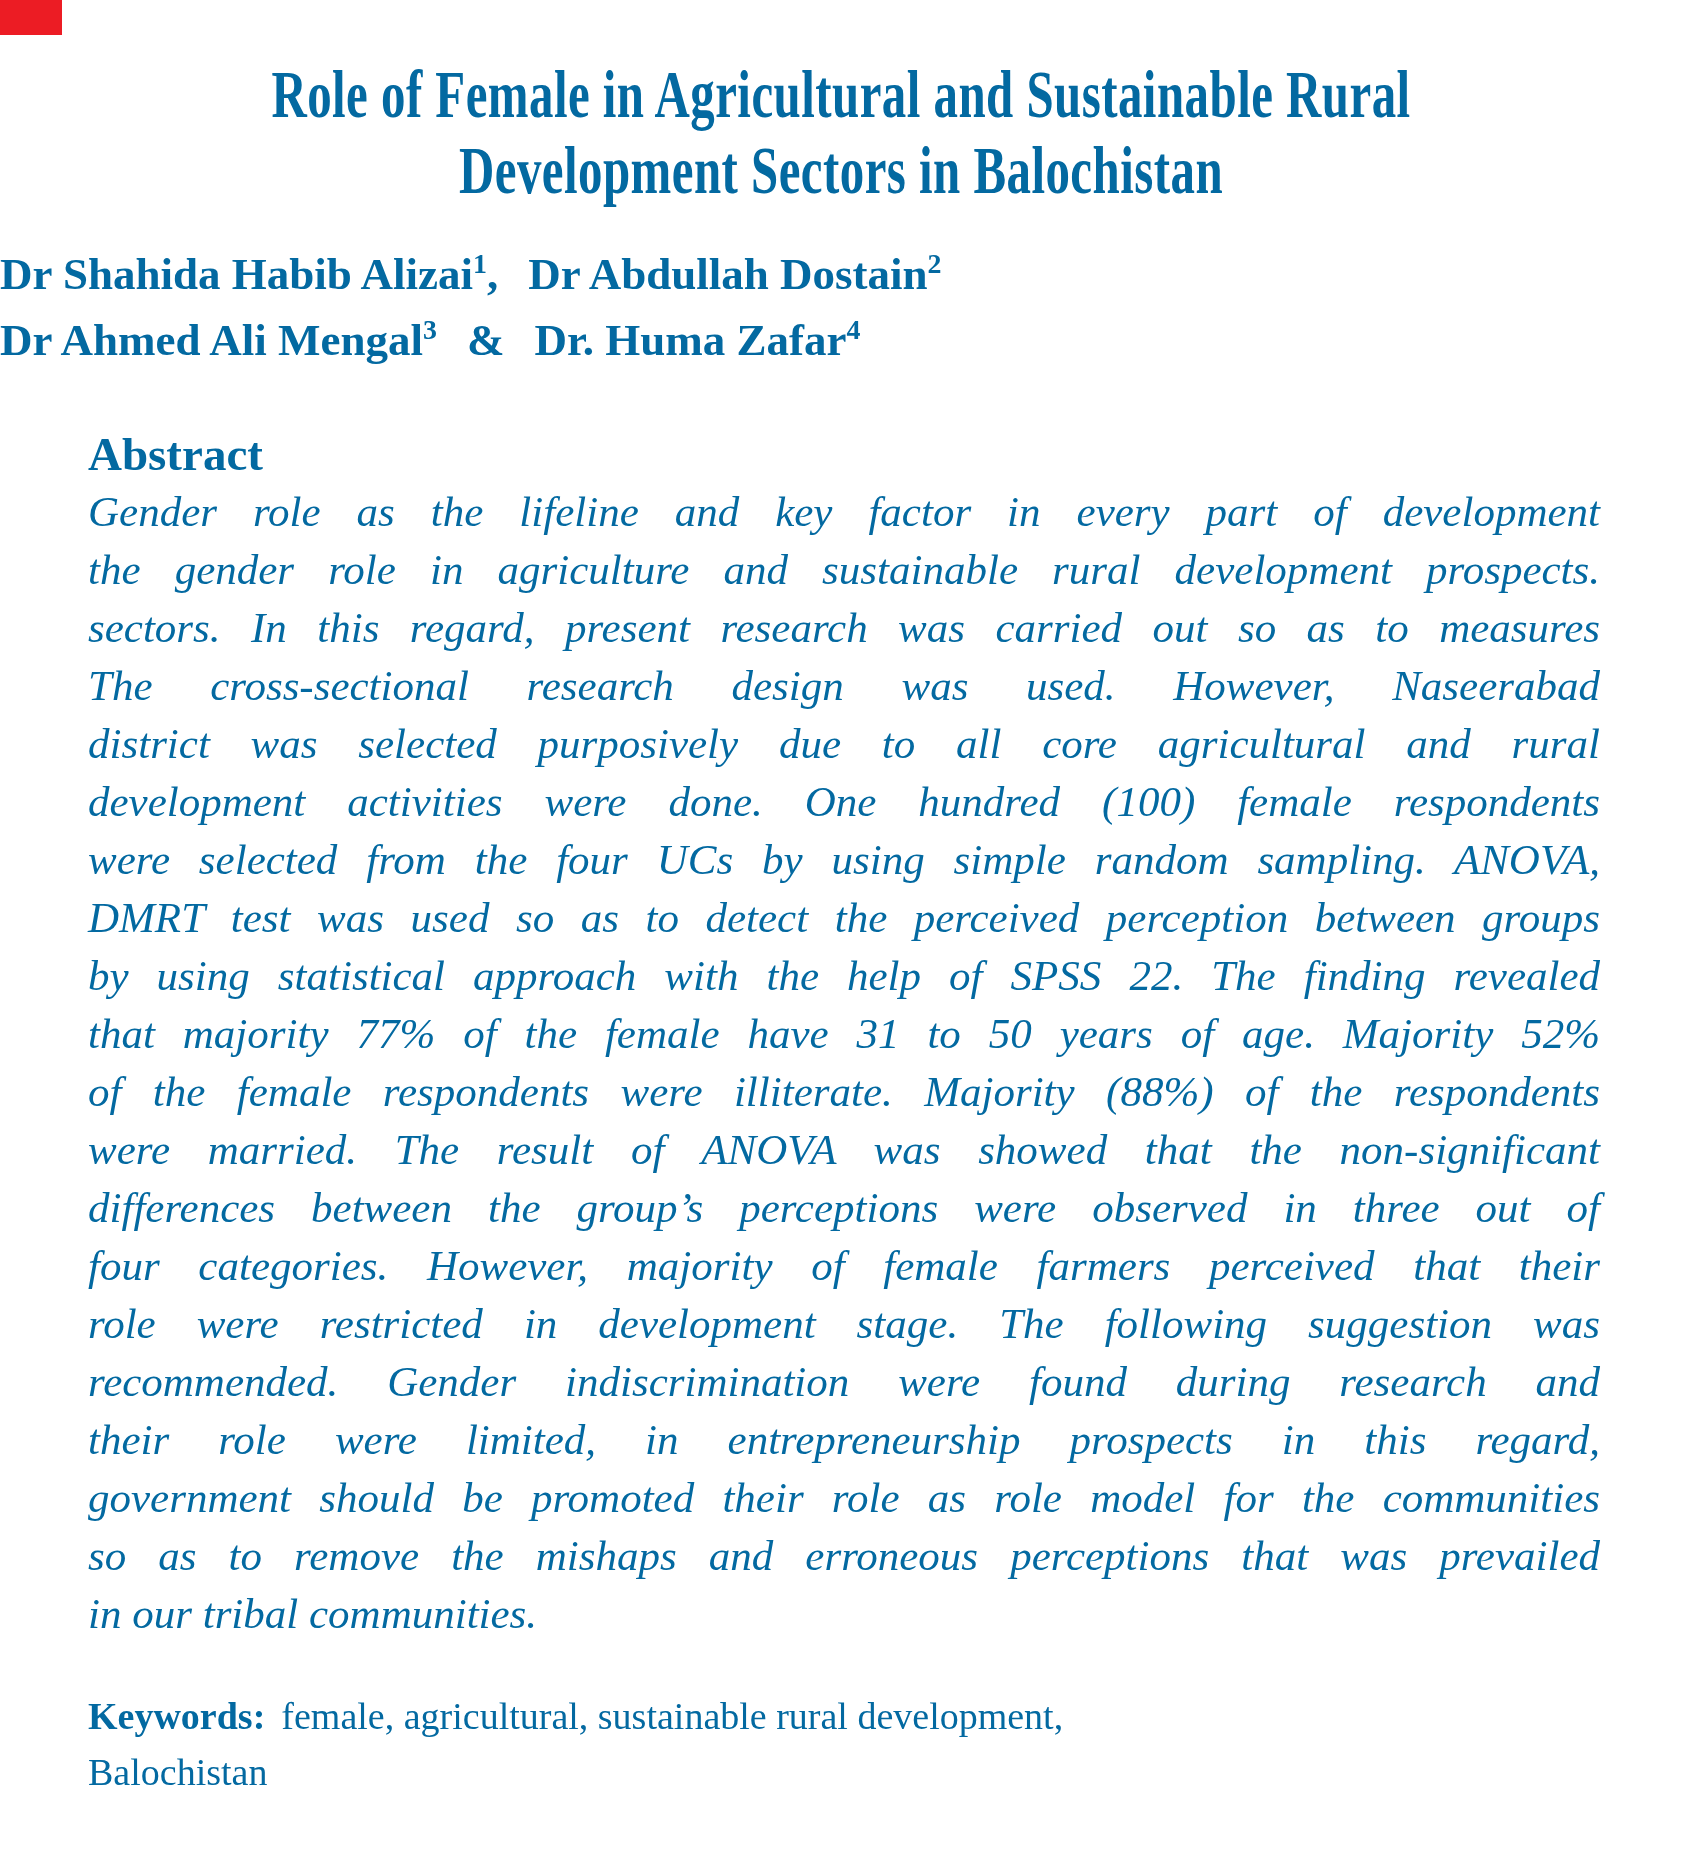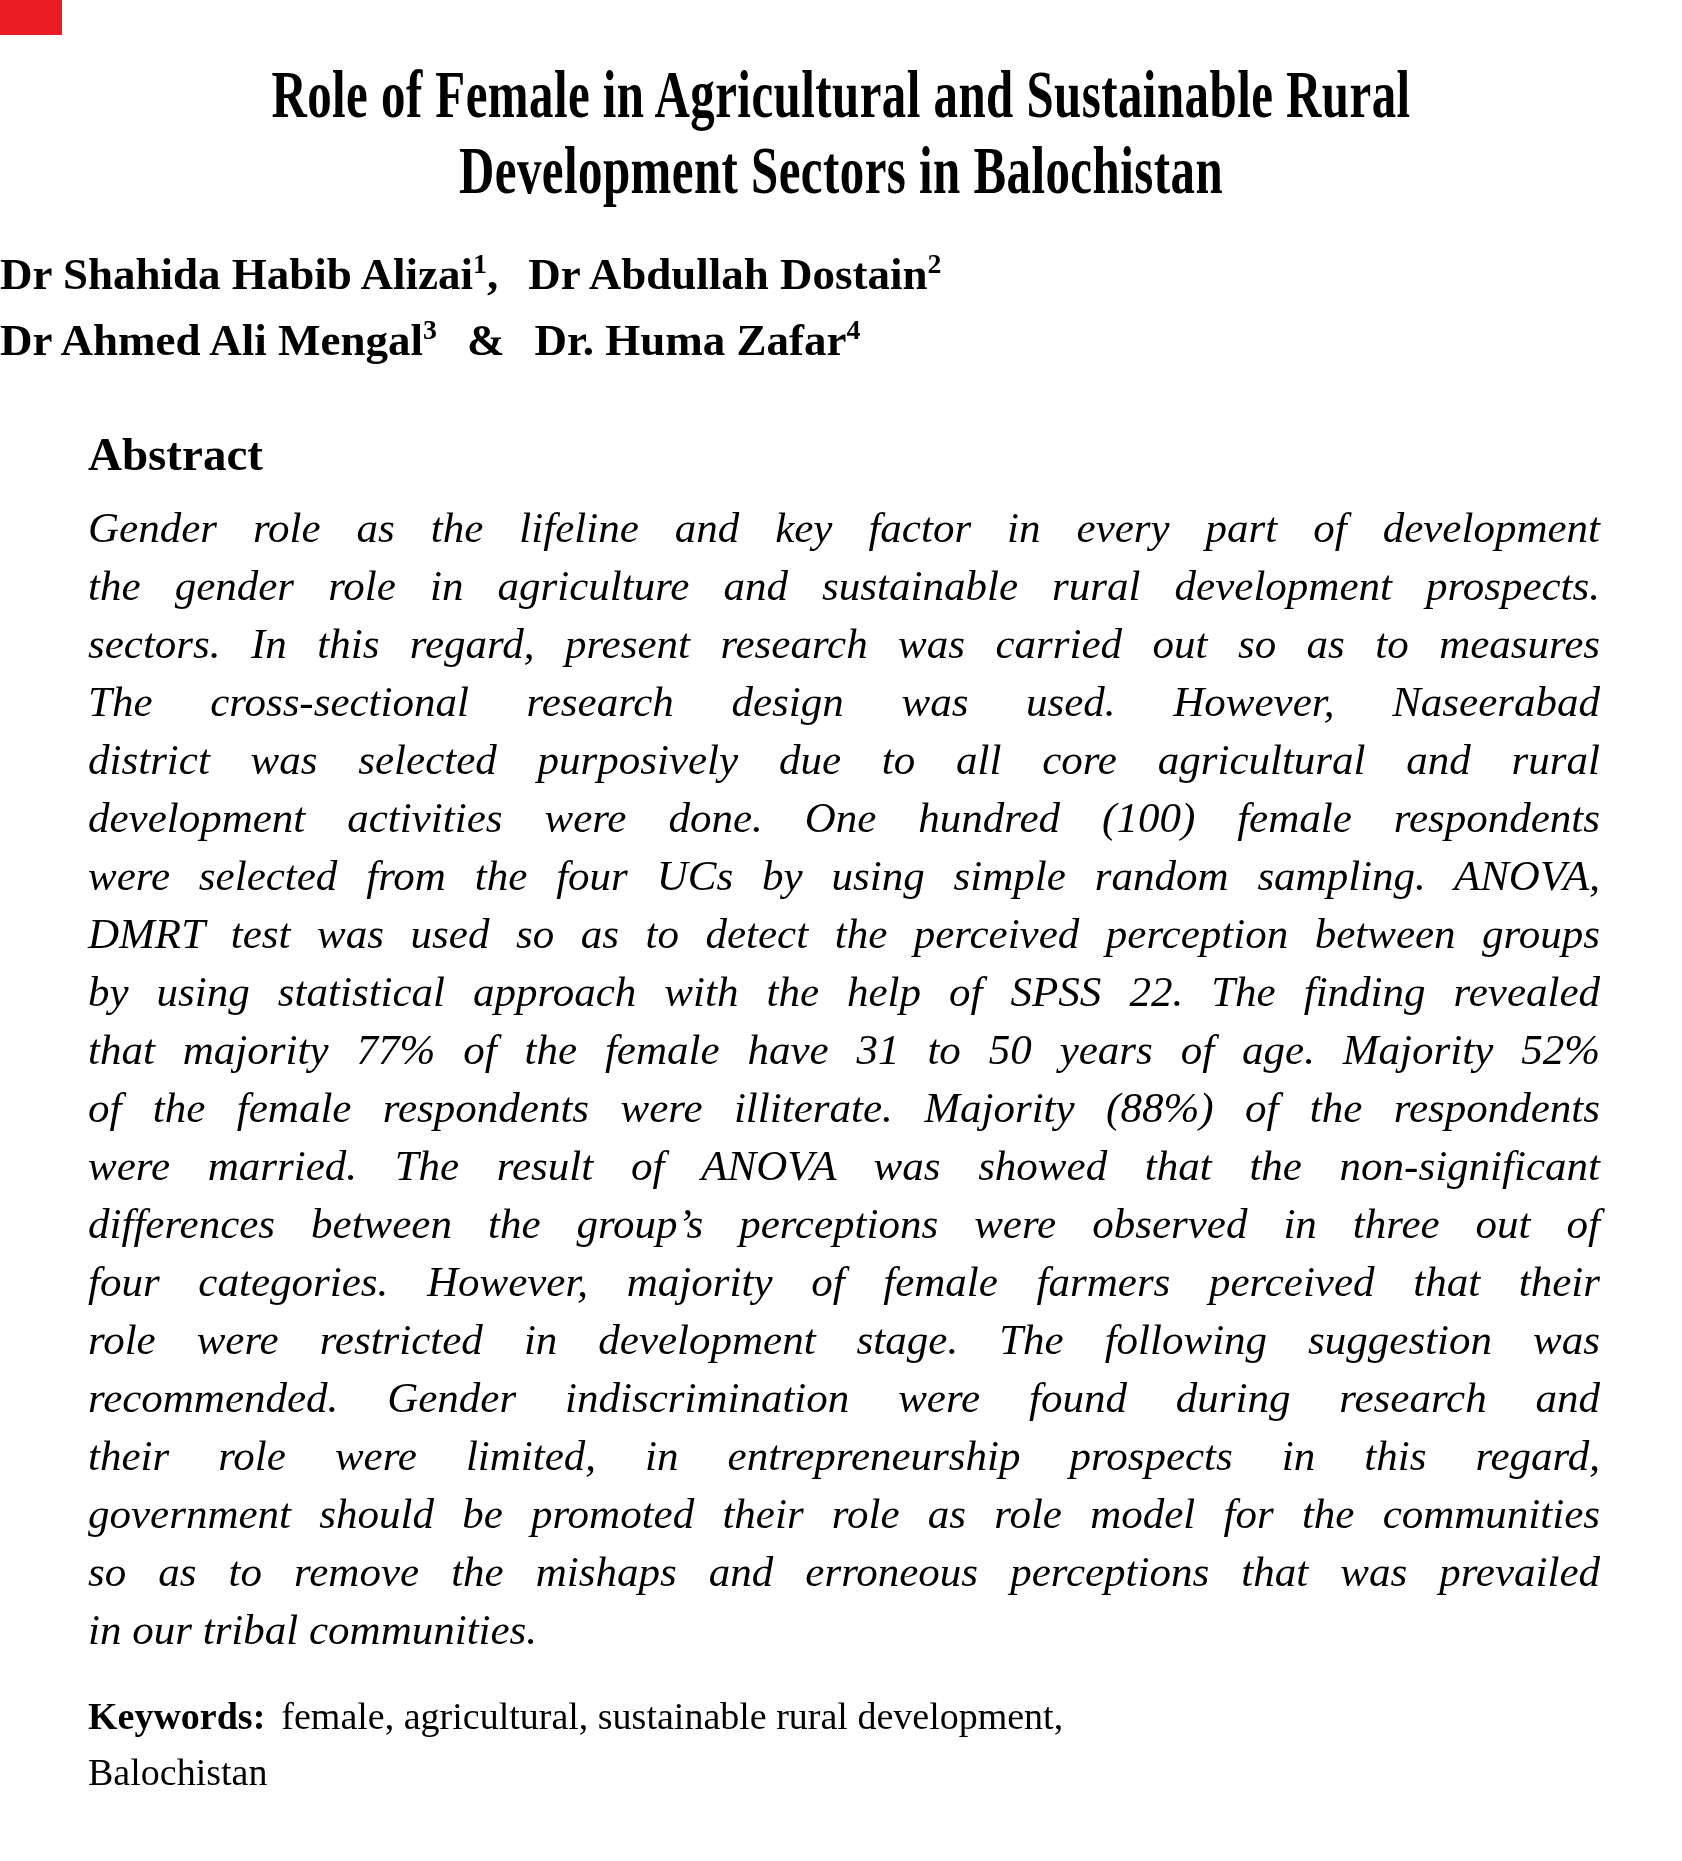--- a/index.html
+++ b/index.html
@@ -5,21 +5,21 @@
   html, body {
     margin: 0;
     padding: 0;
     background: #ffffff;
   }
   .page {
     position: relative;
     width: 1682px;
     height: 1861px;
     background: #ffffff;
-    color: #000000;
+    color: #0369a1;
     font-family: "Liberation Serif", serif;
     overflow: hidden;
   }
   .corner-mark {
     position: absolute;
     left: 0;
     top: 0;
     width: 62px;
     height: 35px;
     background: #ec1c24;
@@ -65,21 +65,20 @@
     line-height: 58px;
   }
   .abstract-body {
     position: absolute;
     left: 88px;
     top: 483px;
     width: 1512px;
     font-style: italic;
     font-size: 43px;
     line-height: 58px;
-    margin-top: 16px;
   }
   .abs-line {
     height: 58px;
     text-align: justify;
     text-align-last: justify;
     white-space: nowrap;
   }
   .abs-line.last {
     text-align: left;
     text-align-last: left;

